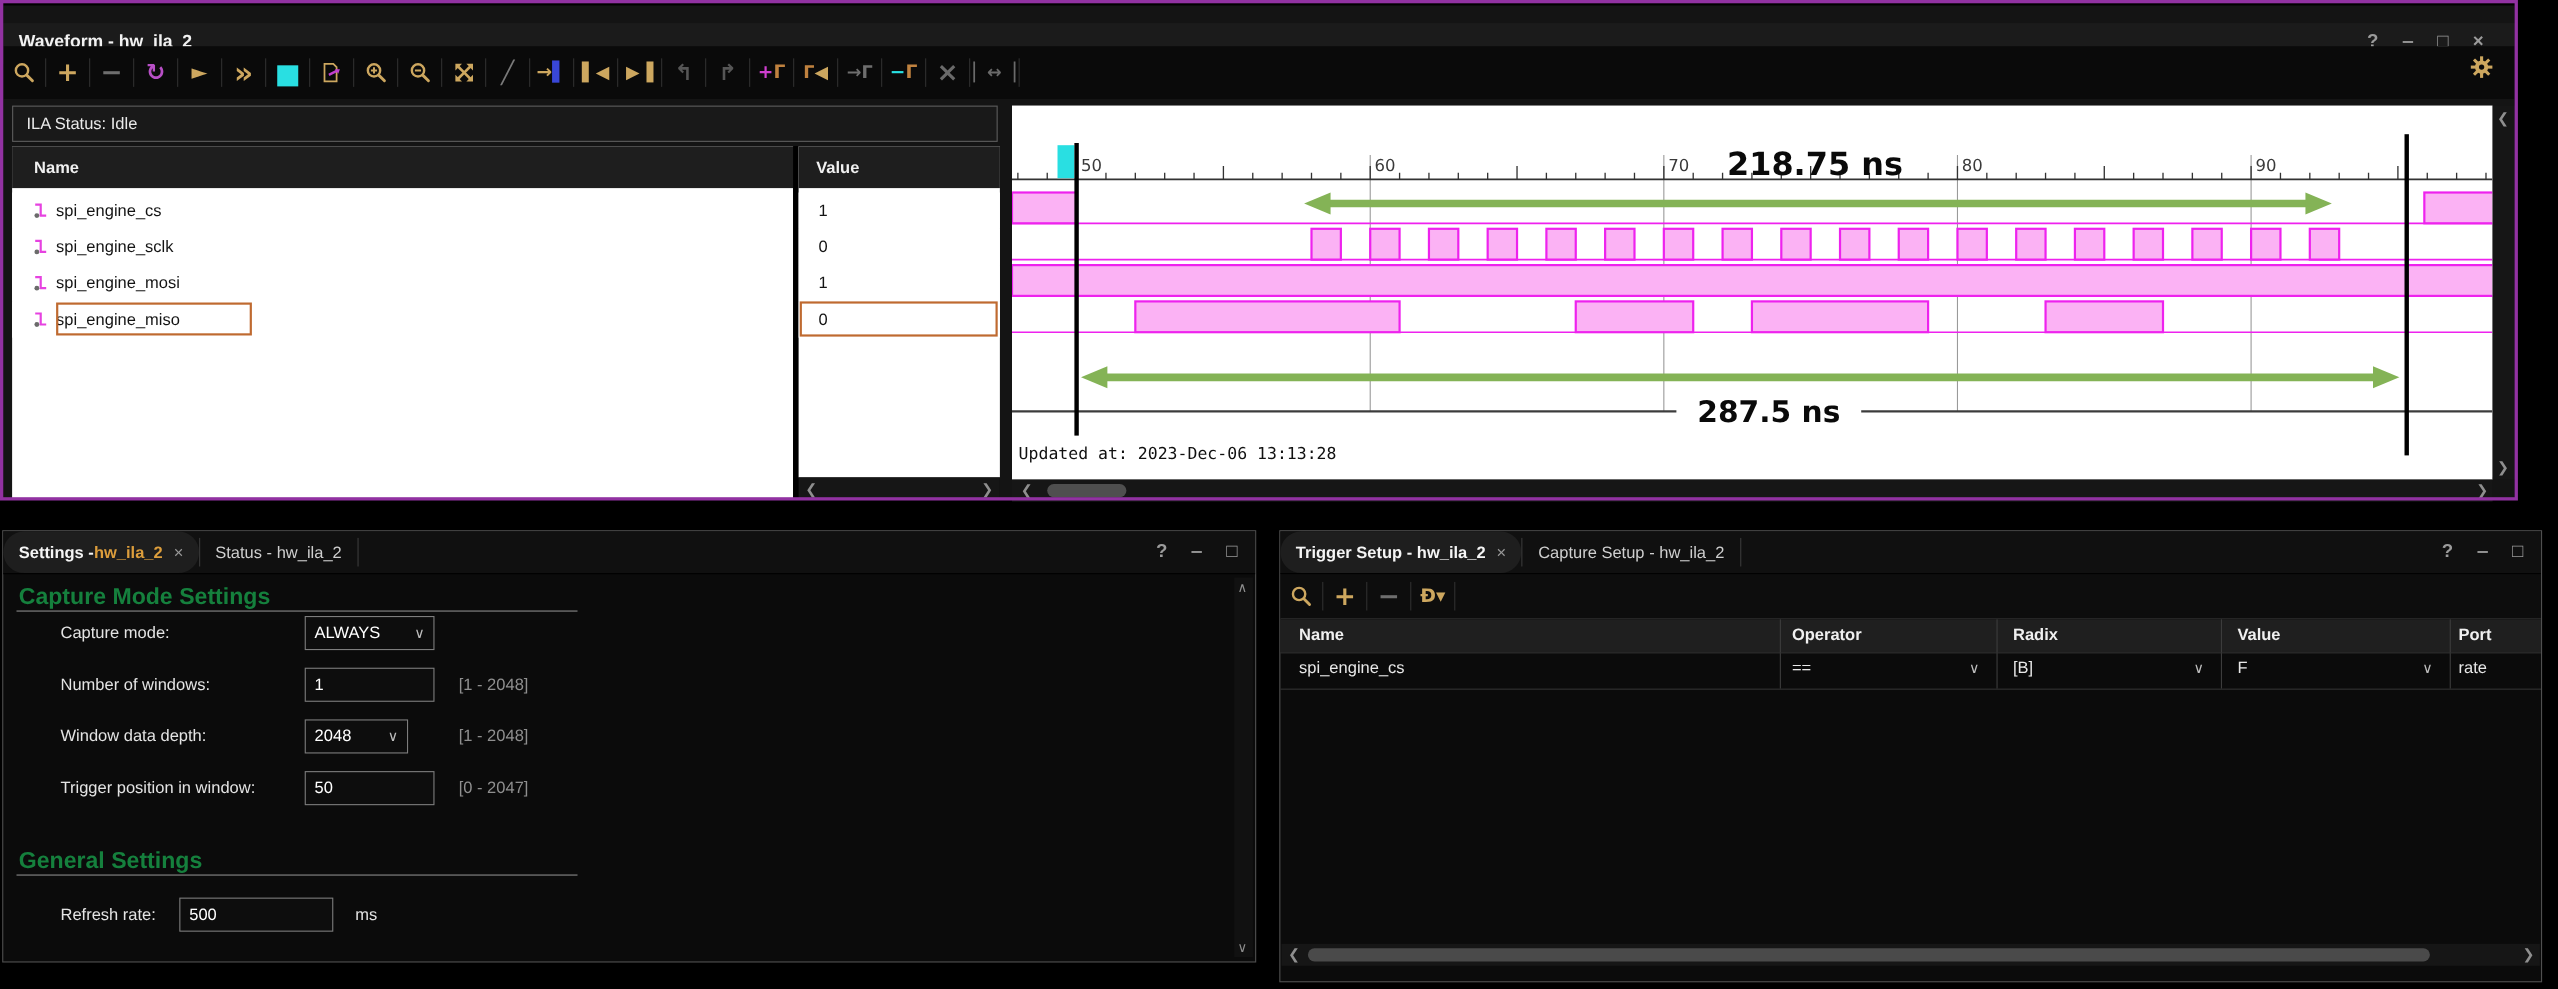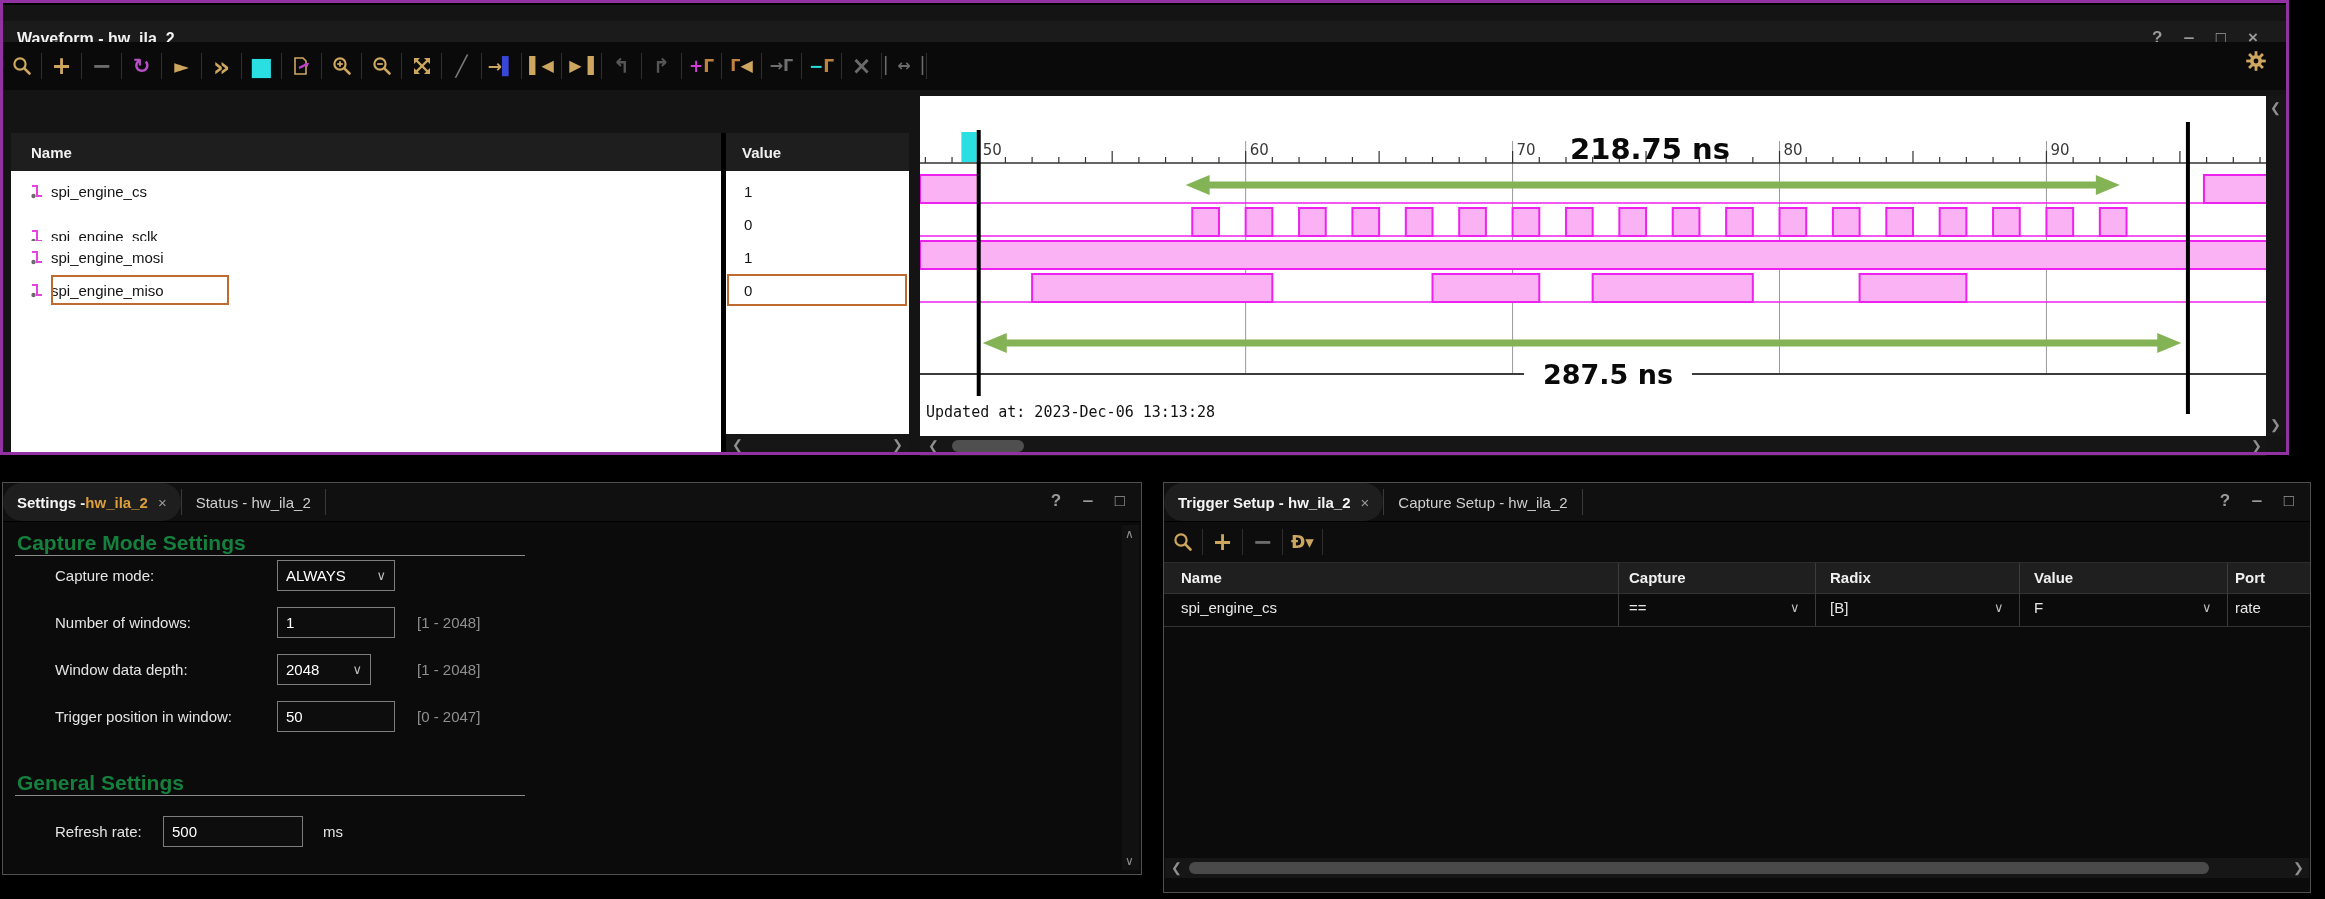--- a/index.html
+++ b/index.html
@@ -208,37 +208,40 @@
             <rect x="10.6" y="2.2" width="2.8" height="5" transform="rotate(180 12 12)"></rect>
             <rect x="10.6" y="2.2" width="2.8" height="5" transform="rotate(225 12 12)"></rect>
             <rect x="10.6" y="2.2" width="2.8" height="5" transform="rotate(270 12 12)"></rect>
             <rect x="10.6" y="2.2" width="2.8" height="5" transform="rotate(315 12 12)"></rect>
           </g>
           <circle cx="12" cy="12" r="6" fill="#cda75f"></circle>
           <circle cx="12" cy="12" r="2.4" fill="#0a0a0a"></circle>
         </svg>
       </div>
 
+    <div id="ila-status" class="abs">
+      <span>ILA Status: Idle</span>
+    </div>
 
     <div id="sig-table" class="abs">
       <div id="name-col" class="abs">
         <div class="tbl-head">
             <span style="margin-left:20px">Name</span>
           </div>
         <div id="name-rows">
             <div class="sig-row" style="top: 42px;">
               <span class="sig-icon">
                 <svg width="16" height="16" viewBox="0 0 16 16">
                   <polyline points="3,2 8,2 8,12 13,12" fill="none" stroke="#e642e0" stroke-width="2"></polyline>
                   <circle cx="4.5" cy="12" r="2.2" fill="#6b6b6b"></circle>
                 </svg>
               </span>
               <span>spi_engine_cs</span>
             </div>
-            <div class="sig-row" style="top: 87px;">
+            <div class="sig-row" style="top: 75px;">
               <span class="sig-icon">
                 <svg width="16" height="16" viewBox="0 0 16 16">
                   <polyline points="3,2 8,2 8,12 13,12" fill="none" stroke="#e642e0" stroke-width="2"></polyline>
                   <circle cx="4.5" cy="12" r="2.2" fill="#6b6b6b"></circle>
                 </svg>
               </span>
               <span>spi_engine_sclk</span>
             </div>
             <div class="sig-row" style="top: 108px;">
               <span class="sig-icon">
@@ -507,21 +510,21 @@
         </div>
         <div class="tb-sep"></div>
         <div class="tb-cell">
           <span class="tb-glyph"><span style="color: rgb(205, 167, 95); font-size: 17px; font-weight: bold;">Ð</span><span style="color: rgb(205, 167, 95); font-size: 17px; font-weight: bold;">▾</span></span>
         </div>
         <div class="tb-sep"></div>
       </div>
 
     <div class="trg-head" style="left:0;top:80px;width:100%;height:30px;">
       <span class="abs" style="left:17px;top:6px;">Name</span>
-      <span class="abs" style="left:465px;top:6px;">Capture</span>
+      <span class="abs" style="left:465px;top:6px;">Operator</span>
       <span class="abs" style="left:666px;top:6px;text-align:center;">Radix</span>
       <span class="abs" style="left:870px;top:6px;">Value</span>
       <span class="abs" style="left:1071px;top:6px;">Port</span>
     </div>
     <div class="colline" style="left:454px;top:80px;height:63px;"></div>
     <div class="colline" style="left:651px;top:80px;height:63px;"></div>
     <div class="colline" style="left:855px;top:80px;height:63px;"></div>
     <div class="colline" style="left:1063px;top:80px;height:63px;"></div>
     <div class="rowline" style="left:0;top:110px;width:100%;"></div>
 

